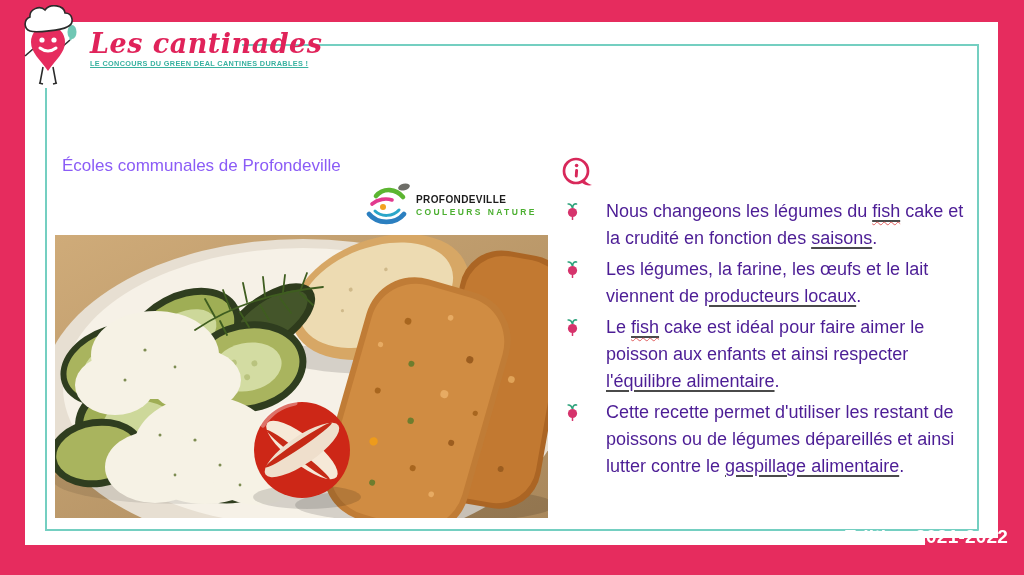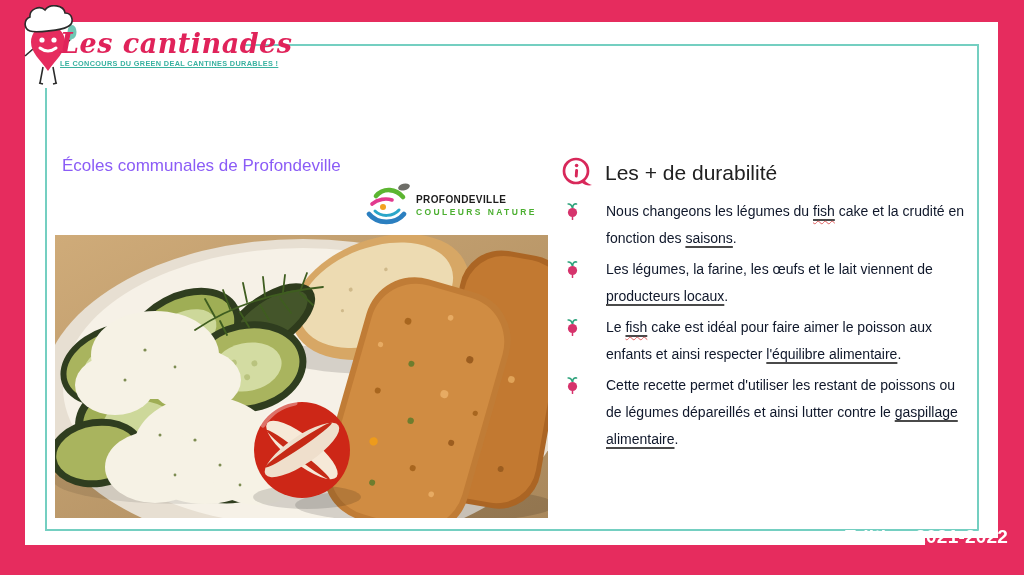--- a/index.html
+++ b/index.html
@@ -12,21 +12,21 @@
   .f-top{left:0;top:0;width:1024px;height:22px;}
   .f-left{left:0;top:0;width:25px;height:575px;}
   .f-right{right:0;top:0;width:26px;height:575px;}
   .f-bottom{left:0;top:545px;width:1024px;height:30px;}
   .edition-tab{left:925px;top:538px;width:99px;height:12px;}
   
   .teal-frame{position:absolute;left:45px;top:44px;width:930px;height:483px;border:2px solid #74cfc1;}
   
   .logo-box{position:absolute;left:28px;top:26px;width:214px;height:62px;background:#fff;z-index:4;}
   .mascot{position:absolute;left:12px;top:5px;width:72px;height:86px;z-index:5;}
-  .brand-text{position:absolute;left:60px;top:30px;z-index:5;width:170px;}
+  .brand-text{position:absolute;left:90px;top:30px;z-index:5;width:170px;}
   .brand-title{
     font-family:"DejaVu Serif",serif;font-style:italic;font-weight:bold;
     font-size:27px;color:#e0235a;line-height:28px;letter-spacing:.5px;white-space:nowrap;
   }
   .brand-tagline{
     font-size:7.3px;font-weight:bold;color:#38b2a0;letter-spacing:.35px;
     text-decoration:underline;white-space:nowrap;margin-top:1px;
   }
   
   .title-box{
@@ -43,21 +43,21 @@
   .partner-tagline{font-size:8.5px;font-weight:bold;color:#4caf31;letter-spacing:2.4px;line-height:11px;}
   .photo{position:absolute;left:55px;top:235px;width:493px;height:283px;}
   
   .right-col{position:absolute;left:560px;top:156px;width:412px;}
   .sust-header{display:flex;align-items:center;margin-bottom:8px;}
   .sust-header svg{margin-right:9px;}
   .sust-title{font-size:21px;color:#212121;}
   ul.sust{list-style:none;margin:0;padding:0;}
   ul.sust li{display:flex;margin-bottom:4px;}
   .bullet-ic{flex:0 0 40px;padding-left:6px;padding-top:4px;}
-  .bullet-txt{flex:1;font-size:14px;line-height:27px;color:#0f172a;max-width:372px;}
+  .bullet-txt{flex:1;font-size:18px;line-height:27px;color:#4c1d95;max-width:372px;}
   .u{text-decoration:underline;text-decoration-color:#4a4a4a;text-decoration-thickness:1.5px;text-underline-offset:3px;}
   .sp{text-decoration:underline wavy #e06060;text-decoration-thickness:1px;text-underline-offset:4px;}
   
   .edition{
     position:absolute;right:16px;top:526px;z-index:6;
     font-size:19px;font-weight:bold;color:#ffffff;letter-spacing:.2px;
   }
 </style>
 </head>
 <body>
@@ -252,21 +252,20 @@
   </svg>
 
   <div class="right-col">
     <div class="sust-header">
       <svg width="36" height="34" viewBox="0 0 36 34">
         <circle cx="16" cy="15" r="12" fill="none" stroke="#d8285a" stroke-width="2.7"></circle>
         <path d="M24,24 C27,27 30,28.5 32,29 C28.5,30 24.5,29 21.5,26.5 Z" fill="#d8285a"></path>
         <circle cx="16.6" cy="9.5" r="1.8" fill="#d8285a"></circle>
         <rect x="15" y="13" width="2.9" height="8.5" rx="1.4" fill="#d8285a" transform="rotate(4 16.5 17)"></rect>
       </svg>
-      <span class="sust-title">Les + de durabilité</span>
     </div>
     <ul class="sust">
       <li>
         <span class="bullet-ic"><svg width="13" height="18" viewBox="0 0 13 18">
               <path d="M6.5,5.5 C5.5,3 4,1.8 2.2,2" stroke="#2fa37c" stroke-width="1.7" fill="none" stroke-linecap="round"></path>
               <path d="M6.5,5.5 C7,2.5 8.7,1.4 10.5,2" stroke="#2fa37c" stroke-width="1.7" fill="none" stroke-linecap="round"></path>
               <circle cx="6.5" cy="10.5" r="4.6" fill="#d6336c"></circle>
               <line x1="6.5" y1="15" x2="6.5" y2="17.5" stroke="#d6336c" stroke-width="1.5" stroke-linecap="round"></line>
             </svg></span>
         <p class="bullet-txt" style="margin:0">Nous changeons les légumes du <span class="u"><span class="sp">fish</span></span> cake et la crudité en fonction des <span class="u">saisons</span>.</p>

